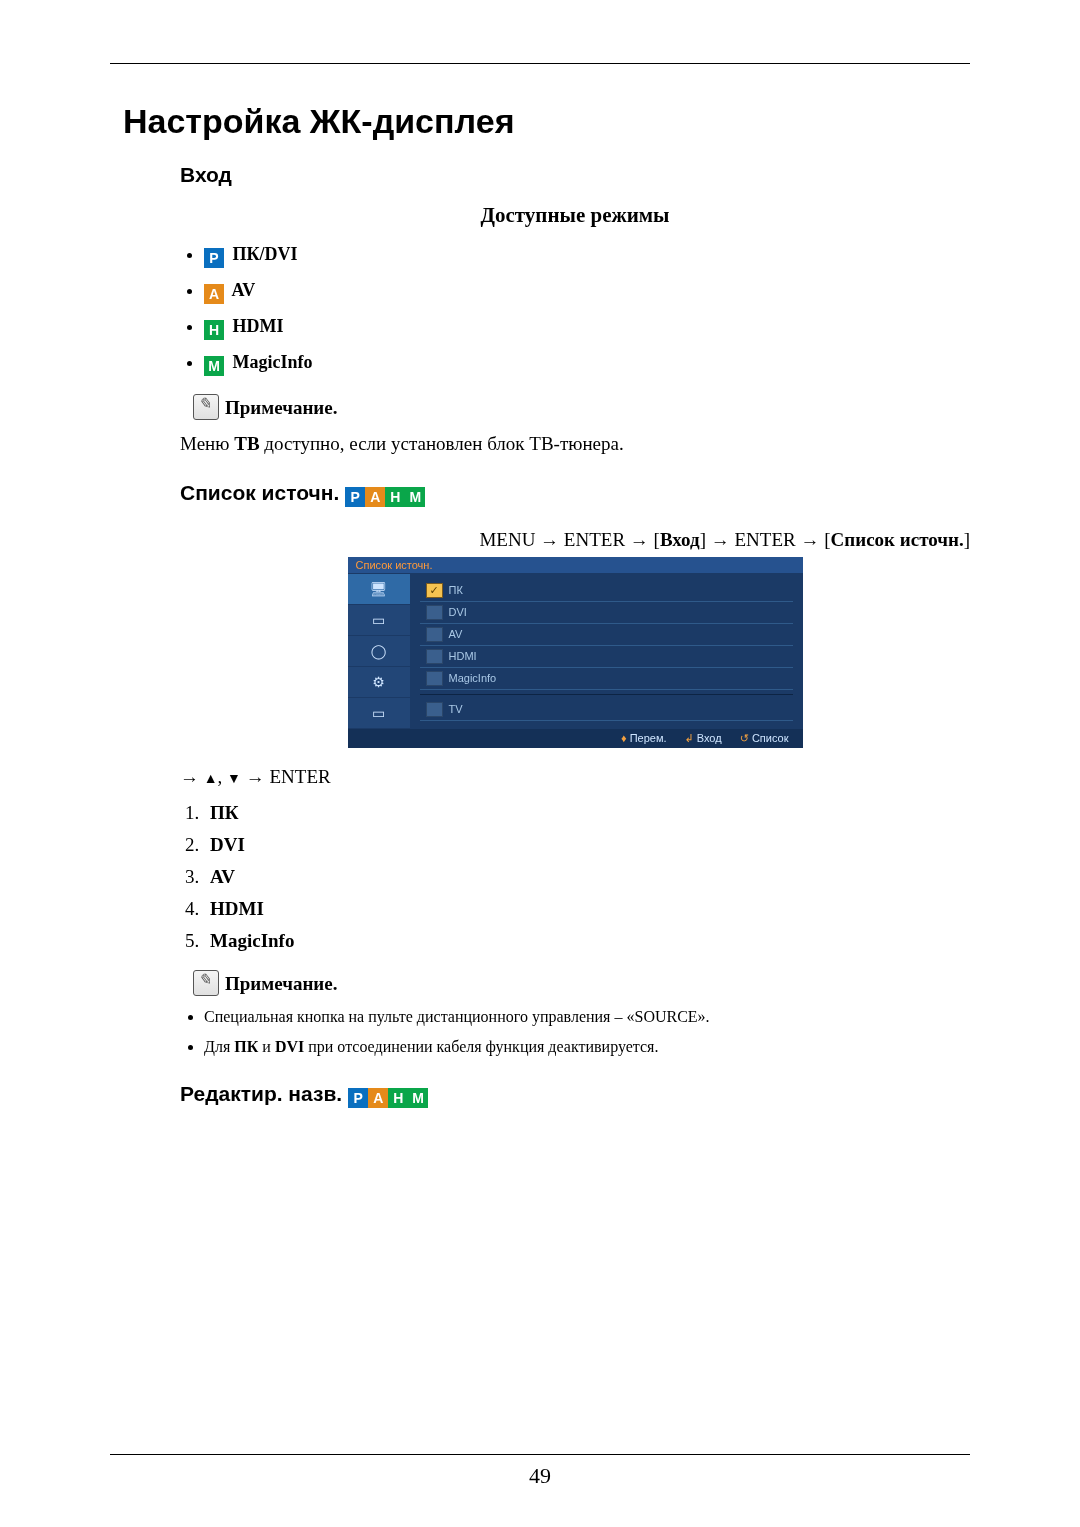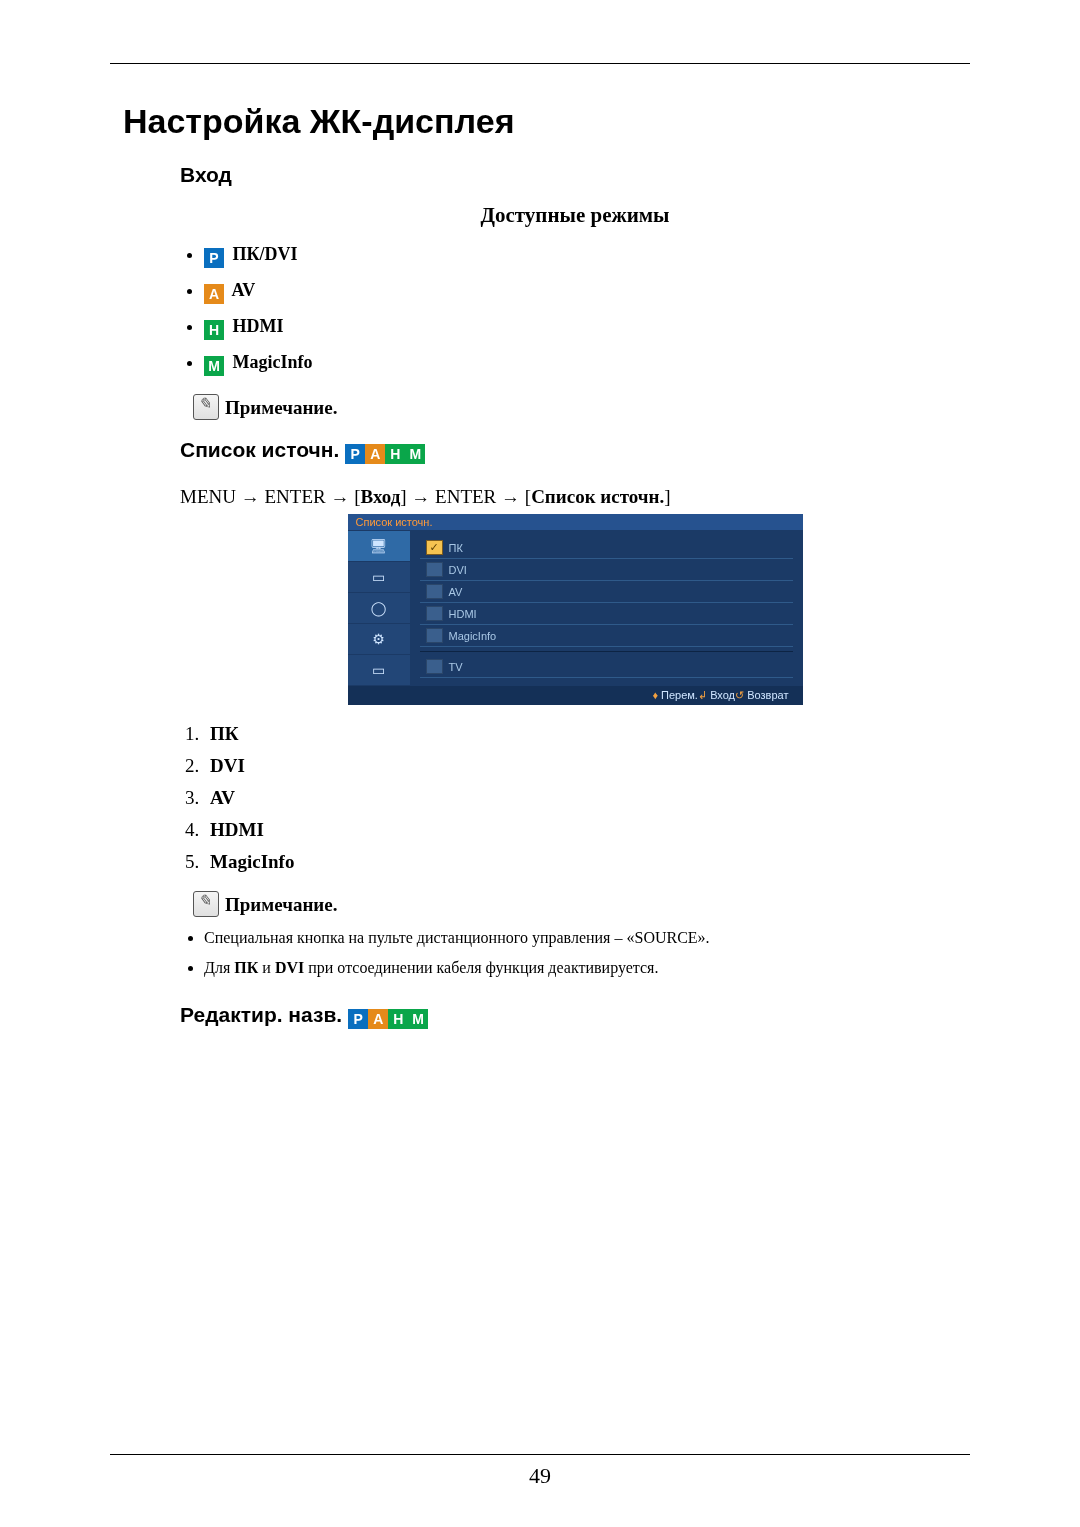--- a/index.html
+++ b/index.html
@@ -110,20 +110,21 @@
   }
   .badge-strip {
     display: inline-flex;
     gap: 0;
   }
   .badge-strip .mode-badge { margin-right: 0; }
 
   .nav-path {
     font-size: 19px;
     margin: 10px 0 6px 0;
+    text-align: right;
   }
   .nav-path .b { font-weight: bold; }
 
   
   .osd-wrap { text-align: center; margin: 6px 0 18px 0; }
   .osd {
     display: inline-block;
     width: 455px;
     background: #1b3a66;
     font-family: Arial, sans-serif;
@@ -186,20 +187,21 @@
   }
   .osd-divider {
     height: 1px;
     background: #0d2444;
     margin: 4px 0;
   }
   .osd-footer {
     background: #143057;
     display: flex;
     justify-content: flex-end;
+    gap: 18px;
     padding: 3px 14px;
     font-size: 11px;
     color: #cfe5ff;
   }
   .osd-footer span.k { color:#cfe5ff; }
   .osd-footer span.ic { color:#f2a040; margin-right:3px; }
 
   .arrows-row {
     font-size: 19px;
     margin: 6px 0 14px 0;
@@ -272,20 +274,23 @@
       <li>
         <span class="mode-badge badge-m">M</span>
         <span>MagicInfo</span>
       </li>
     </ul>
 
     <div class="note-row">
       <span class="note-icon"></span>
       <span class="note-label">Примечание.</span>
     </div>
+    <p class="body">
+      <span>Меню </span><b>TB</b><span> доступно, если установлен блок ТВ-тюнера.</span>
+    </p>
 
     <div class="section-with-badges">
       <h2 class="section" style="margin:6px 0 14px 0;">Список источн.</h2>
       <span class="badge-strip">
         <span class="mode-badge badge-p">P</span>
         <span class="mode-badge badge-a">A</span>
         <span class="mode-badge badge-h">H</span>
         <span class="mode-badge badge-m">M</span>
       </span>
     </div>
@@ -329,25 +334,28 @@
             <div class="osd-divider"></div>
             <div class="osd-item">
                 <span class="osd-check empty">✓</span>
                 <span>TV</span>
               </div>
           </div>
         </div>
         <div class="osd-footer">
           <span><span class="ic">♦</span><span class="k">Перем.</span></span>
           <span><span class="ic">↲</span><span class="k">Вход</span></span>
-          <span><span class="ic">↺</span><span class="k">Возврат</span></span>
+          <span><span class="ic">↺</span><span class="k">Список</span></span>
         </div>
       </div>
     </div>
 
+    <div class="arrows-row">
+      <span>→ </span><span class="tri">▲</span><span>, </span><span class="tri">▼</span><span> → ENTER</span>
+    </div>
 
 
     <ol class="src-list">
       <li><span class="b">ПК</span></li>
       <li><span class="b">DVI</span></li>
       <li><span class="b">AV</span></li>
       <li><span class="b">HDMI</span></li>
       <li><span class="b">MagicInfo</span></li>
     </ol>
 

